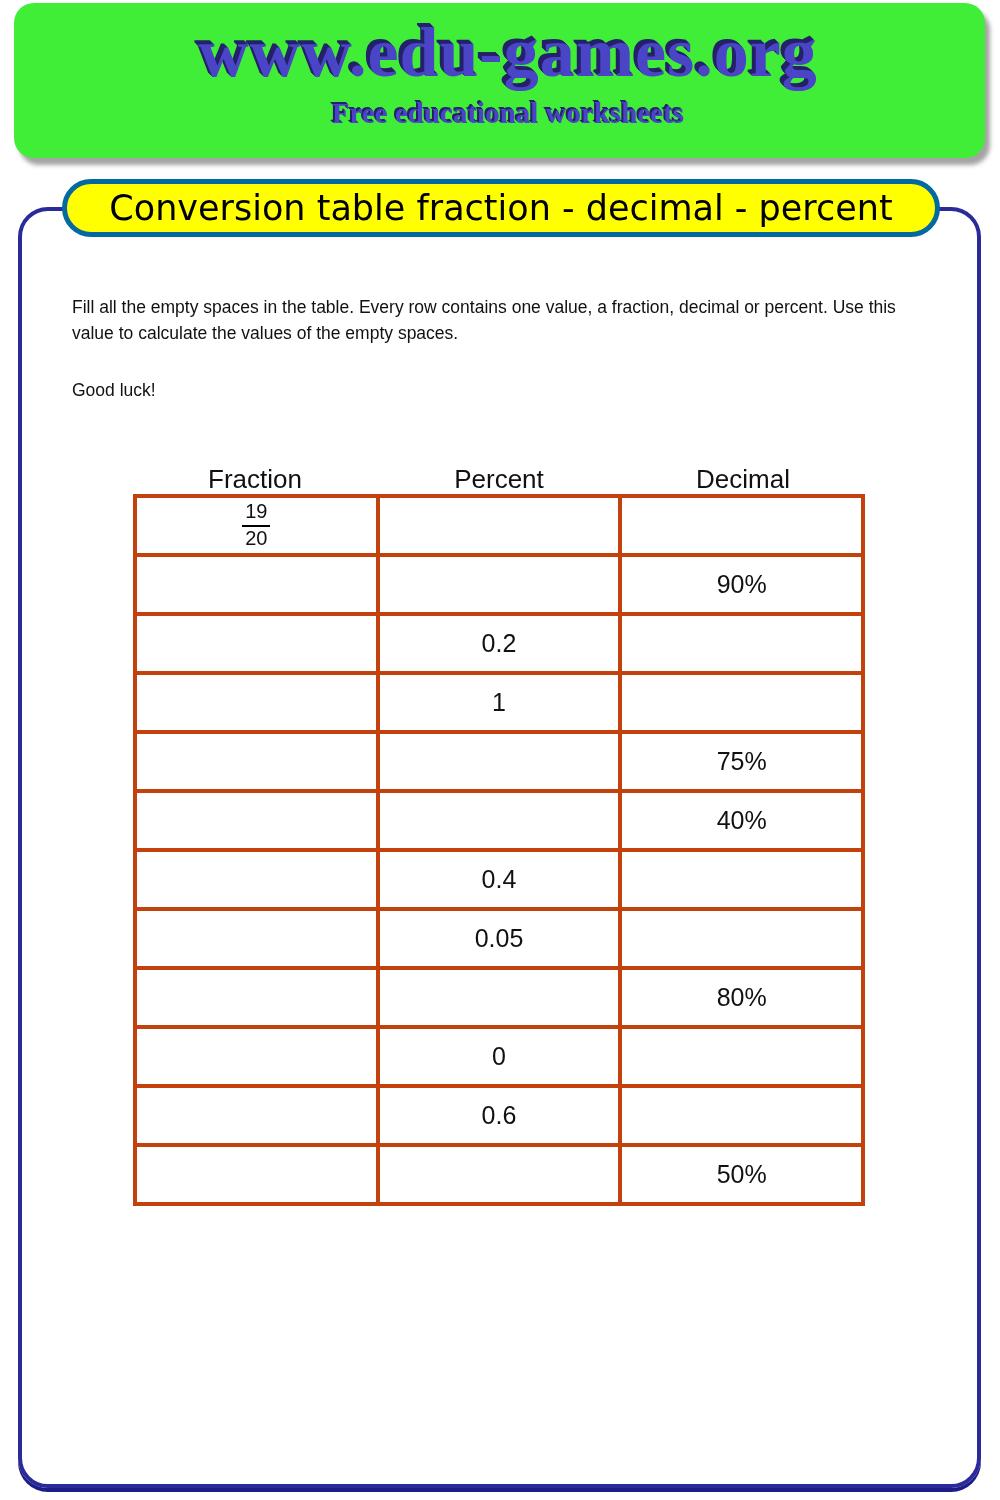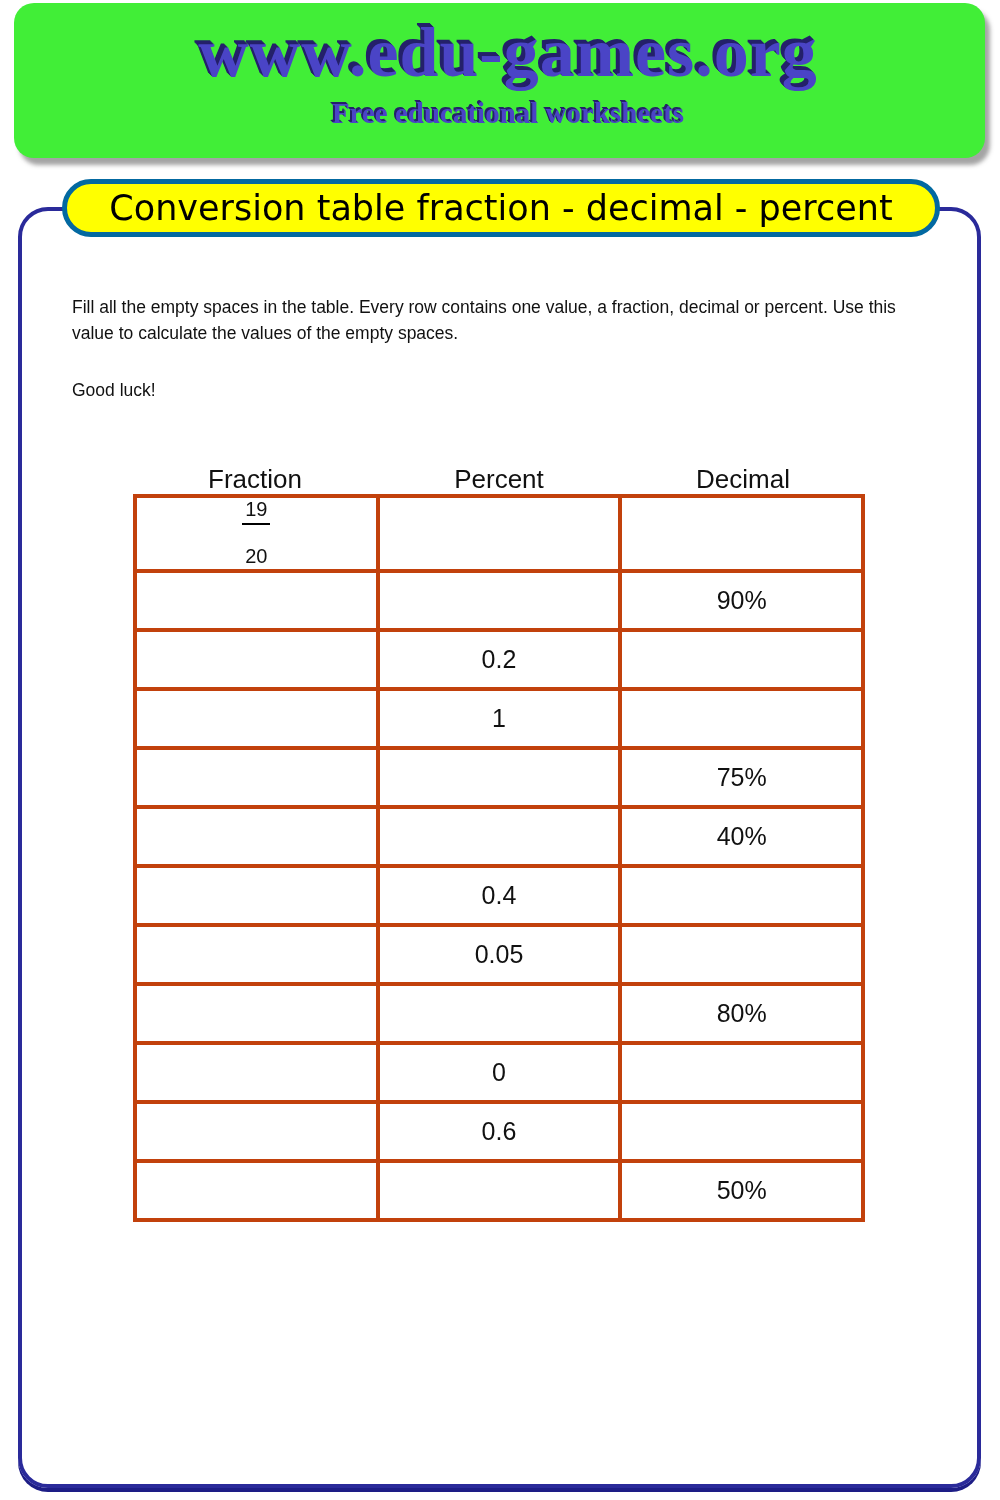--- a/index.html
+++ b/index.html
@@ -127,21 +127,21 @@
     display: inline-block;
     font-size: 20px;
     line-height: 1.15;
     text-align: center;
   }
   .frac .num {
     display: block;
     border-bottom: 2px solid #000000;
     padding: 0 3px 2px;
   }
-  .frac .den { display: block; padding-top: 20px; }
+  .frac .den { display: block; padding-top: 0; }
 </style>
 </head>
 <body>
 
 <div class="page">
 
   <header class="green-header">
     <div class="site-logo">www.edu-games.org</div>
     <div class="site-tagline">Free educational worksheets</div>
   </header>

